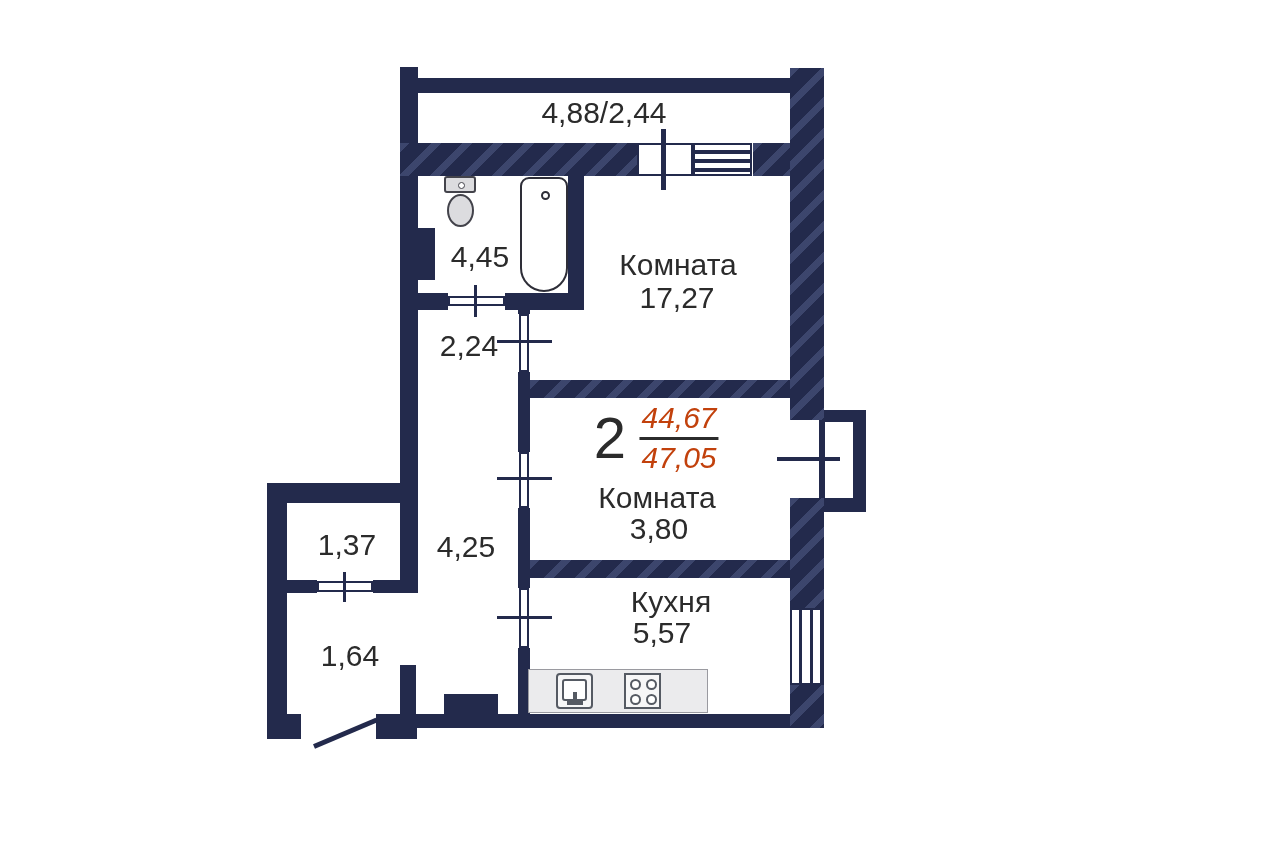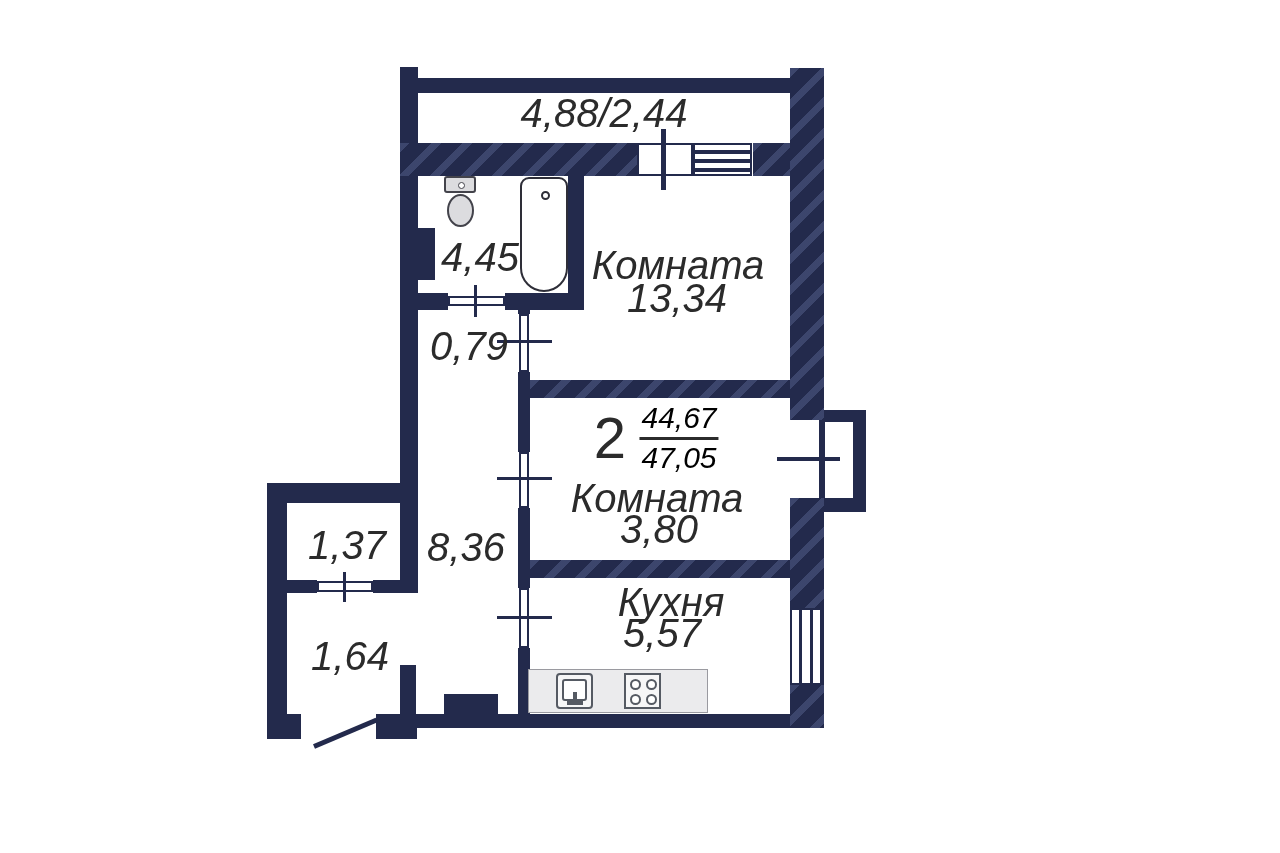--- a/index.html
+++ b/index.html
@@ -9,24 +9,24 @@
   
   .w{background:#232a4c;}
   
   .wh{background-color:#232a4c;
       background-image:repeating-linear-gradient(135deg, rgba(150,168,224,0.22) 0 7px, transparent 7px 22px);}
   
   .sym{background:#ffffff;border:2.5px solid #232a4c;}
   .leaf{background:#ffffff;border:2px solid #232a4c;}
   .tick{background:#232a4c;}
   
-  .lbl{transform:translate(-50%,-50%);font-style:italic;font-size:40px;color:#2b2b2b;
+  .lbl{transform:translate(-50%,-50%);font-size:30px;color:#2b2b2b;
        white-space:nowrap;line-height:1;}
   .big{font-style:normal;font-size:58px;}
-  .frac{transform:translate(-50%,-50%);text-align:center;color:#000000;font-style:italic;
+  .frac{transform:translate(-50%,-50%);text-align:center;color:#c2410c;font-style:italic;
         font-size:30px;line-height:1.0;white-space:nowrap;}
   .frac .top{position:static;display:block;border-bottom:3px solid #2b2b2b;padding:0 2px 4px 2px;}
   .frac .bot{position:static;display:block;padding-top:3px;}
   
   .fxg{background:#dcdcdf;border:2px solid #43434b;}
   .tub{background:#ffffff;border:2.5px solid #2e2e38;border-radius:9px 9px 24px 24px;}
   .appl{background:#f6f6f7;border:2px solid #555a63;}
   .burner{width:11px;height:11px;border:2px solid #555a63;border-radius:50%;background:#ffffff;}
 </style>
 </head>
@@ -110,30 +110,30 @@
   <div class="appl" style="left:624px;top:673px;width:37px;height:36px;">
     <div class="burner" style="left:4px;top:4px;"></div>
     <div class="burner" style="left:20px;top:4px;"></div>
     <div class="burner" style="left:4px;top:19px;"></div>
     <div class="burner" style="left:20px;top:19px;"></div>
   </div>
 
   <div class="lbl" style="left:604px;top:113px;">4,88/2,44</div>
   <div class="lbl" style="left:480px;top:257px;">4,45</div>
   <div class="lbl" style="left:678px;top:265px;">Комната</div>
-  <div class="lbl" style="left:677px;top:298px;">13,34</div>
-  <div class="lbl" style="left:469px;top:346px;">0,79</div>
+  <div class="lbl" style="left:677px;top:298px;">17,27</div>
+  <div class="lbl" style="left:469px;top:346px;">2,24</div>
 
   <div class="lbl big" style="left:610px;top:438px;">2</div>
   <div class="frac" style="left:679px;top:438px;">
     <span class="top">44,67</span>
     <span class="bot">47,05</span>
   </div>
 
   <div class="lbl" style="left:657px;top:498px;">Комната</div>
   <div class="lbl" style="left:659px;top:529px;">3,80</div>
-  <div class="lbl" style="left:466px;top:547px;">8,36</div>
+  <div class="lbl" style="left:466px;top:547px;">4,25</div>
   <div class="lbl" style="left:671px;top:602px;">Кухня</div>
   <div class="lbl" style="left:662px;top:633px;">5,57</div>
   <div class="lbl" style="left:347px;top:545px;">1,37</div>
   <div class="lbl" style="left:350px;top:656px;">1,64</div>
 
 </div>
 
 </body></html>

